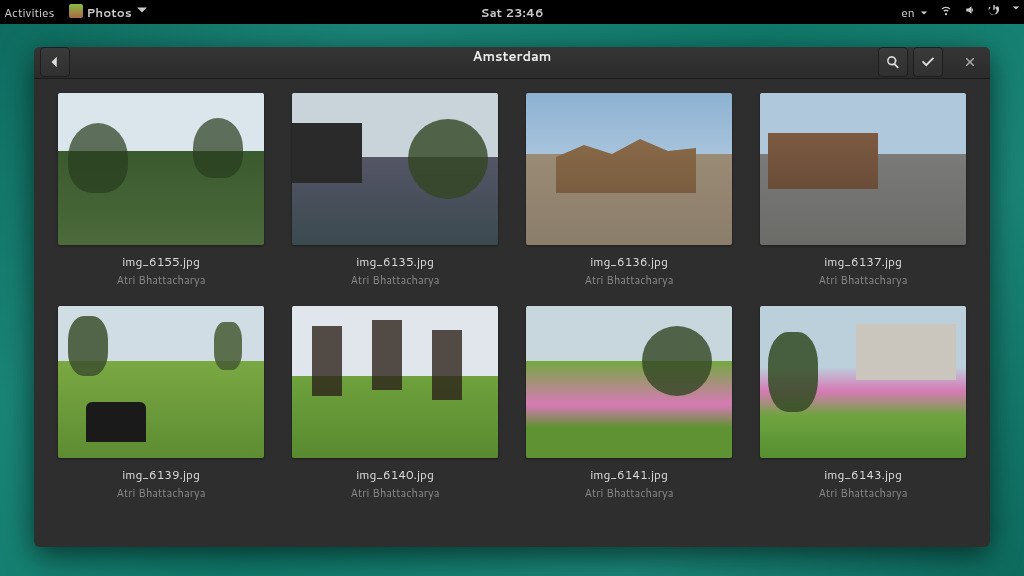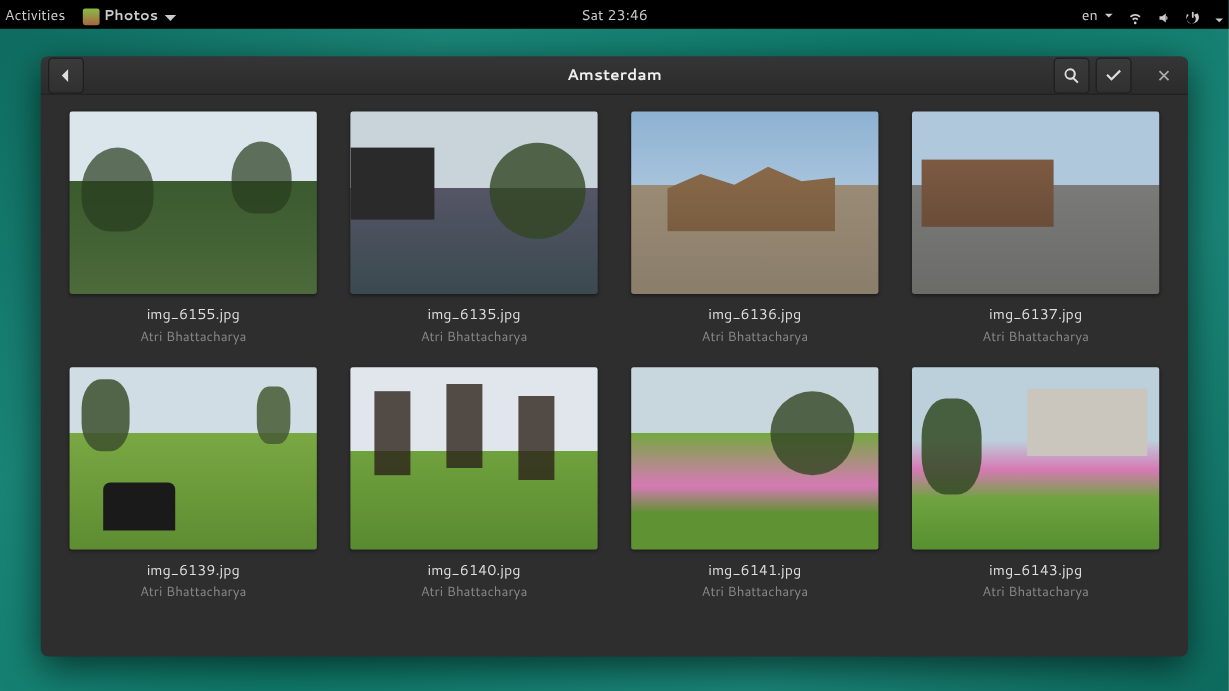--- a/index.html
+++ b/index.html
@@ -16,23 +16,23 @@
 .topbar {
   height: 24px;
   background: #000;
   color: #ccc;
   display: flex;
   align-items: center;
   font-size: 12px;
   padding: 0 4px;
 }
 .topbar .left { display: flex; gap: 14px; align-items: center; }
-.topbar .center { position: absolute; left: 50%; transform: translateX(-50%); font-weight: normal; }
-.topbar .right { margin-left: auto; display: flex; gap: 12px; align-items: flex-end; }
-.topbar .app { display: flex; align-items: flex-end; gap: 4px; font-weight: bold; }
+.topbar .center { position: absolute; left: 50%; transform: translateX(-50%); font-weight: bold; }
+.topbar .right { margin-left: auto; display: flex; gap: 12px; align-items: flex-start; }
+.topbar .app { display: flex; align-items: flex-start; gap: 4px; font-weight: bold; }
 .topbar svg { width: 12px; height: 12px; fill: #ccc; }
 .app-icon-box { width:14px; height:14px; background:linear-gradient(#8b4,#a64); border-radius:2px; display:inline-block; }
 
 
 .window {
   position: absolute;
   left: 34px;
   top: 47px;
   width: 956px;
   height: 500px;
@@ -44,21 +44,21 @@
 }
 
 
 .headerbar {
   height: 32px;
   background: linear-gradient(#353535, #2b2b2b);
   border-bottom: 1px solid #1c1c1c;
   border-top-left-radius: 6px;
   border-top-right-radius: 6px;
   display: flex;
-  align-items: center;
+  align-items: flex-start;
   padding: 0 6px;
   position: relative;
 }
 .hb-btn {
   width: 30px;
   height: 30px;
   background: linear-gradient(#3a3a3a, #303030);
   border: 1px solid #1e1e1e;
   border-radius: 4px;
   display: flex;

